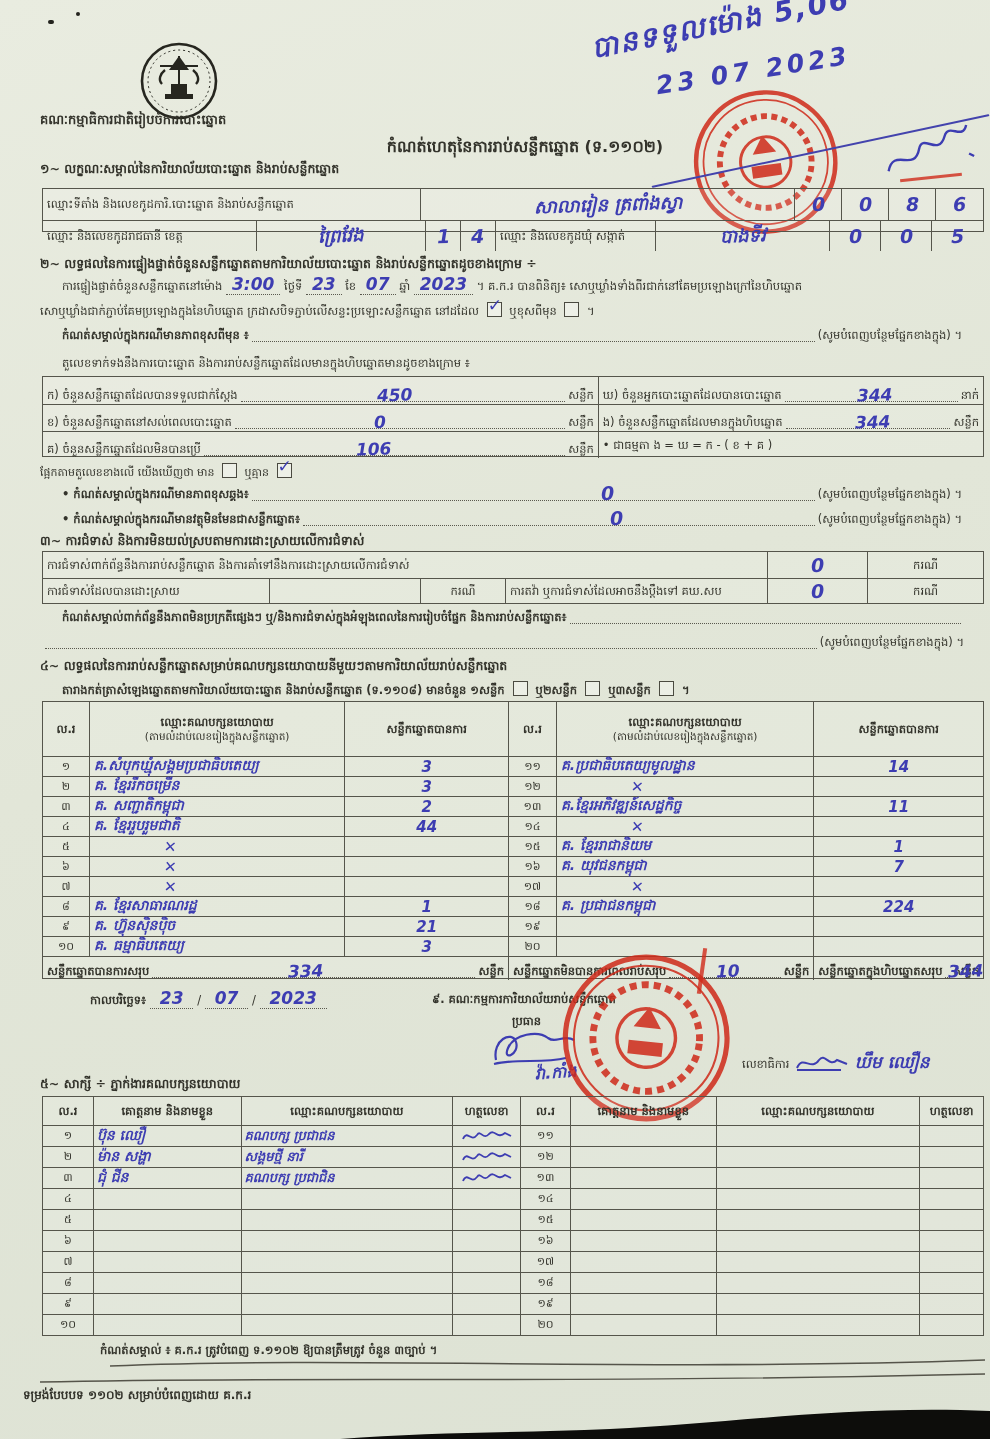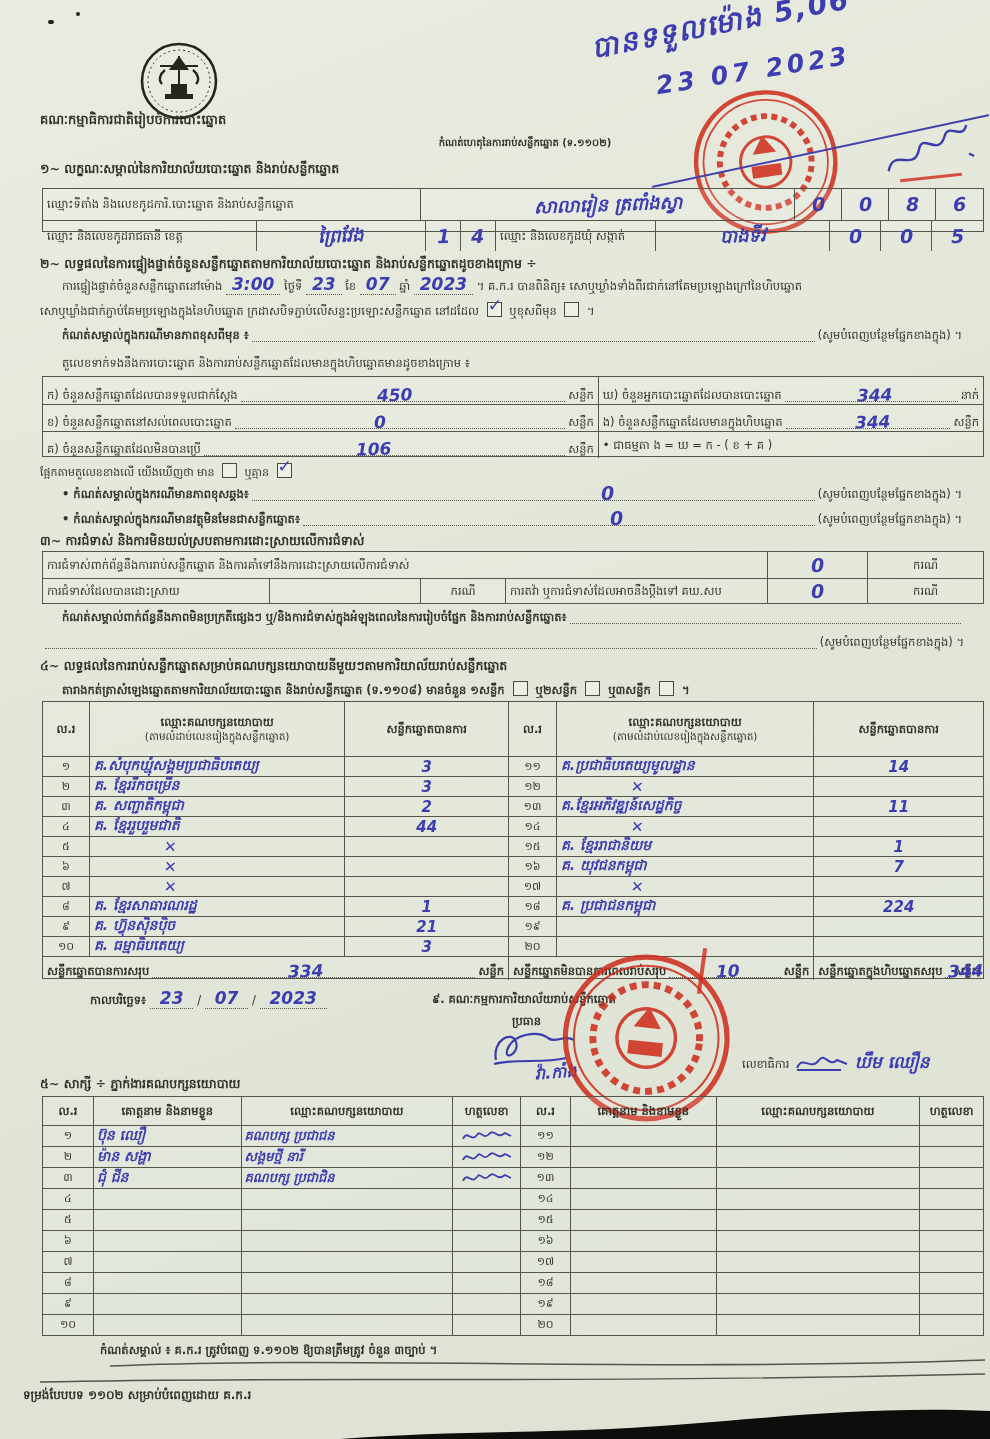--- a/index.html
+++ b/index.html
@@ -70,21 +70,21 @@
       <circle cx="41" cy="41" r="31" fill="none" stroke="#26261f" stroke-width="1" stroke-dasharray="2 3"></circle>
       <path d="M41,16 L31,30 H51 Z" fill="#26261f"></path>
       <path d="M27,30 C22,34 20,40 24,44 M55,30 C60,34 62,40 58,44" stroke="#26261f" stroke-width="2.4" fill="none"></path>
       <rect x="33" y="44" width="16" height="10" fill="#26261f"></rect>
       <rect x="27" y="54" width="28" height="5" fill="#26261f"></rect>
       <path d="M22,26 L60,26 M41,16 L41,44" stroke="#26261f" stroke-width="2"></path>
     </svg>
   </div>
 
   <div class="abs print b" style="left:40px;top:112px;font-size:13px;">គណៈកម្មាធិការជាតិរៀបចំការបោះឆ្នោត</div>
-  <div class="abs print b" style="left:330px;top:137px;width:390px;text-align:center;font-size:10px;">កំណត់ហេតុនៃការរាប់សន្លឹកឆ្នោត (ទ.១១០២)</div>
+  <div class="abs print b" style="left:330px;top:137px;width:390px;text-align:center;font-size:16px;">កំណត់ហេតុនៃការរាប់សន្លឹកឆ្នោត (ទ.១១០២)</div>
 
   <div class="abs hw" style="left:590px;top:6px;font-size:28px;transform:rotate(-11deg);letter-spacing:2px;">បានទទួលម៉ោង 5,06</div>
   <div class="abs hw" style="left:655px;top:56px;font-size:25px;transform:rotate(-9deg);letter-spacing:4px;">23 07 2023</div>
 
   <div class="abs stamp" style="left:692px;top:88px;transform:rotate(-8deg);">
     <svg width="148" height="148" viewBox="0 0 100 100">
       <circle cx="50" cy="50" r="47" fill="none" stroke="#cf2a1a" stroke-width="3"></circle>
       <circle cx="50" cy="50" r="42" fill="none" stroke="#cf2a1a" stroke-width="1.2"></circle>
       <circle cx="50" cy="50" r="31" fill="none" stroke="#cf2a1a" stroke-width="4" stroke-dasharray="4 3"></circle>
       <circle cx="50" cy="50" r="17" fill="none" stroke="#cf2a1a" stroke-width="2"></circle>

